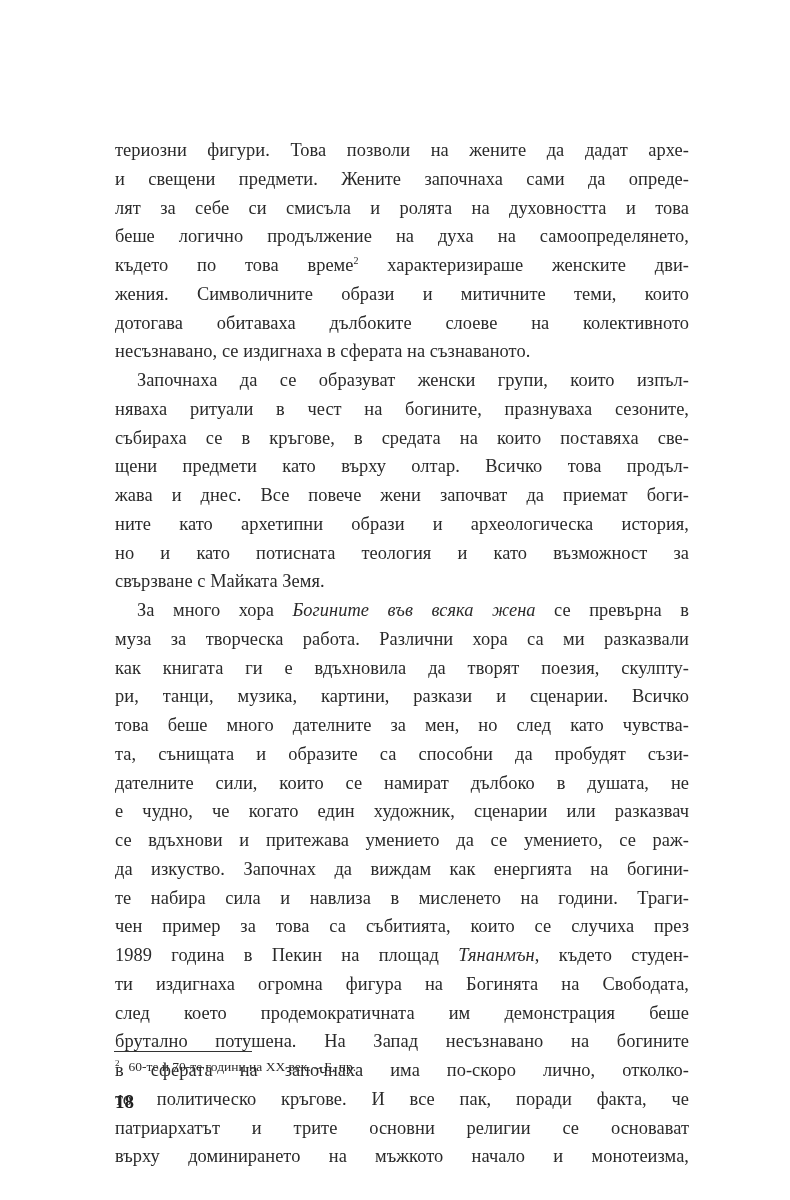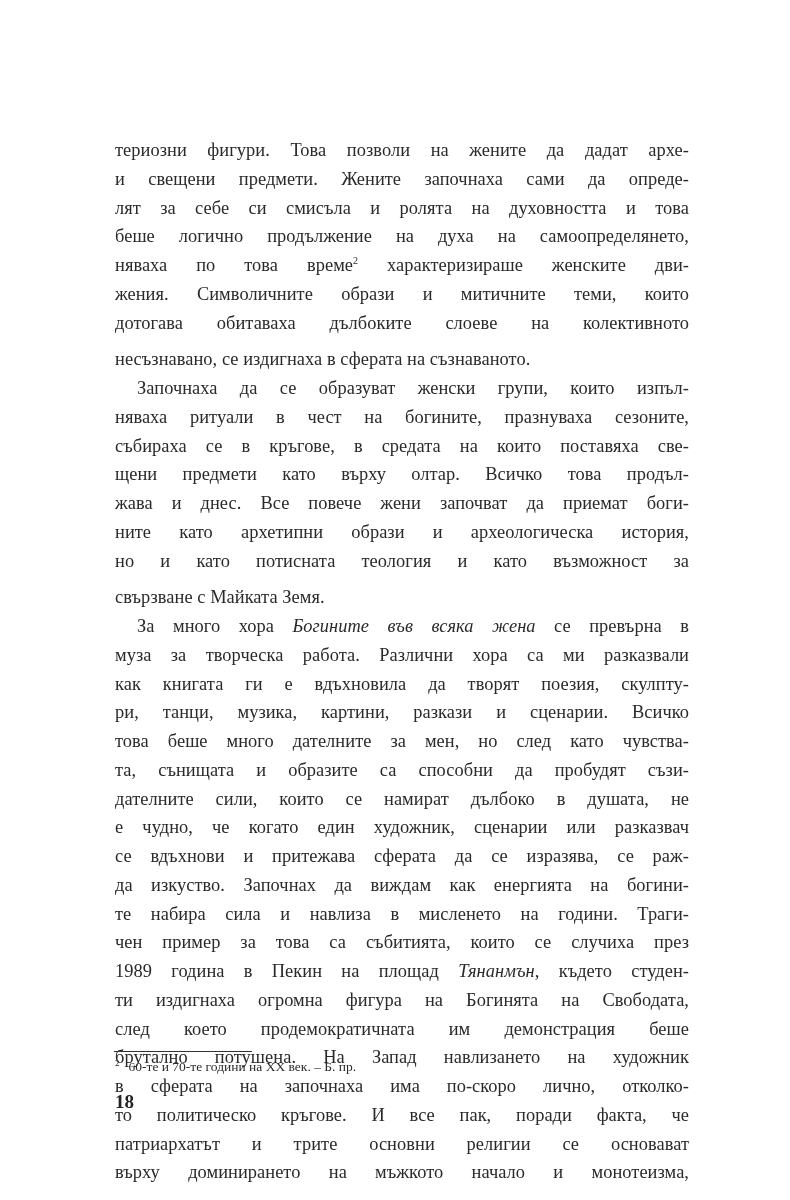--- a/index.html
+++ b/index.html
@@ -6,65 +6,65 @@
   body {
     width: 790px; height: 1200px; background: #ffffff; position: relative; overflow: hidden;
     font-family: "DejaVu Serif", "Liberation Serif", serif; color: #2a2a2a;
   }
   .page { position: absolute; left: 115px; top: 136px; width: 574px; }
   .line {
     display: block; height: 28.75px; line-height: 28.75px; font-size: 18.4px;
     white-space: nowrap; text-align: justify; text-align-last: justify;
     font-family: "Liberation Serif", "DejaVu Serif", serif; letter-spacing: 0.05px;
   }
-  .line.last { text-align-last: left; margin-top: 8px; }
+  .line.last { text-align-last: left; }
   .line.indent { padding-left: 22px; }
   .it { font-style: italic; }
   sup.fnref { font-size: 10px; line-height: 0; vertical-align: 7px; }
   .footnote-rule { position: absolute; left: 114px; top: 1051px; width: 138px; height: 0; border-top: 1.2px solid #333; }
   .footnote { position: absolute; left: 115px; top: 1058px; font-size: 13.5px; font-family: "Liberation Serif", serif; color: #2a2a2a; text-align: center; }
   .footnote .fnmark { font-size: 9px; vertical-align: 5px; margin-right: 9px; }
   .page-number { position: absolute; left: 115px; top: 1091px; font-size: 19px; font-weight: bold; font-family: "Liberation Serif", serif; color: #222; }
 </style>
 </head>
 <body>
 
 <div class="page" id="body">
     <div class="line"><span>териозни фигури. Това позволи на жените да дадат архе-</span></div>
     <div class="line"><span>и свещени предмети. Жените започнаха сами да опреде-</span></div>
     <div class="line"><span>лят за себе си смисъла и ролята на духовността и това</span></div>
     <div class="line"><span>беше логично продължение на духа на самоопределянето,</span></div>
-    <div class="line"><span>няваха по това време</span><sup class="fnref">2</sup><span> характеризираше женските дви-</span></div>
+    <div class="line"><span>където по това време</span><sup class="fnref">2</sup><span> характеризираше женските дви-</span></div>
     <div class="line"><span>жения. Символичните образи и митичните теми, които</span></div>
     <div class="line"><span>дотогава обитаваха дълбоките слоеве на колективното</span></div>
     <div class="line last"><span>несъзнавано, се издигнаха в сферата на съзнаваното.</span></div>
     <div class="line indent"><span>Започнаха да се образуват женски групи, които изпъл-</span></div>
     <div class="line"><span>няваха ритуали в чест на богините, празнуваха сезоните,</span></div>
     <div class="line"><span>събираха се в кръгове, в средата на които поставяха све-</span></div>
     <div class="line"><span>щени предмети като върху олтар. Всичко това продъл-</span></div>
     <div class="line"><span>жава и днес. Все повече жени започват да приемат боги-</span></div>
     <div class="line"><span>ните като архетипни образи и археологическа история,</span></div>
     <div class="line"><span>но и като потисната теология и като възможност за</span></div>
     <div class="line last"><span>свързване с Майката Земя.</span></div>
     <div class="line indent"><span>За много хора </span><span class="it">Богините във всяка жена</span><span> се превърна в</span></div>
     <div class="line"><span>муза за творческа работа. Различни хора са ми разказвали</span></div>
     <div class="line"><span>как книгата ги е вдъхновила да творят поезия, скулпту-</span></div>
     <div class="line"><span>ри, танци, музика, картини, разкази и сценарии. Всичко</span></div>
     <div class="line"><span>това беше много дателните за мен, но след като чувства-</span></div>
     <div class="line"><span>та, сънищата и образите са способни да пробудят съзи-</span></div>
     <div class="line"><span>дателните сили, които се намират дълбоко в душата, не</span></div>
     <div class="line"><span>е чудно, че когато един художник, сценарии или разказвач</span></div>
-    <div class="line"><span>се вдъхнови и притежава сферата да се изразява, се раж-</span></div>
+    <div class="line"><span>се вдъхнови и притежава умението да се умението, се раж-</span></div>
     <div class="line"><span>да изкуство. Започнах да виждам как енергията на богини-</span></div>
     <div class="line"><span>те набира сила и навлиза в мисленето на години. Траги-</span></div>
     <div class="line"><span>чен пример за това са събитията, които се случиха през</span></div>
     <div class="line"><span>1989 година в Пекин на площад </span><span class="it">Тянанмън</span><span>, където студен-</span></div>
     <div class="line"><span>ти издигнаха огромна фигура на Богинята на Свободата,</span></div>
     <div class="line"><span>след което продемократичната им демонстрация беше</span></div>
-    <div class="line"><span>брутално потушена. На Запад навлизането на художник</span></div>
+    <div class="line"><span>брутално потушена. На Запад несъзнавано на богините</span></div>
     <div class="line"><span>в сферата на започнаха има по-скоро лично, отколко-</span></div>
     <div class="line"><span>то политическо кръгове. И все пак, поради факта, че</span></div>
     <div class="line"><span>патриархатът и трите основни религии се основават</span></div>
     <div class="line"><span>върху доминирането на мъжкото начало и монотеизма,</span></div>
   </div>
 
 <div class="footnote-rule"></div>
 <div class="footnote">
   <span class="fnmark">2</span><span>60-те и 70-те години на XX век. – Б. пр.</span>
 </div>

